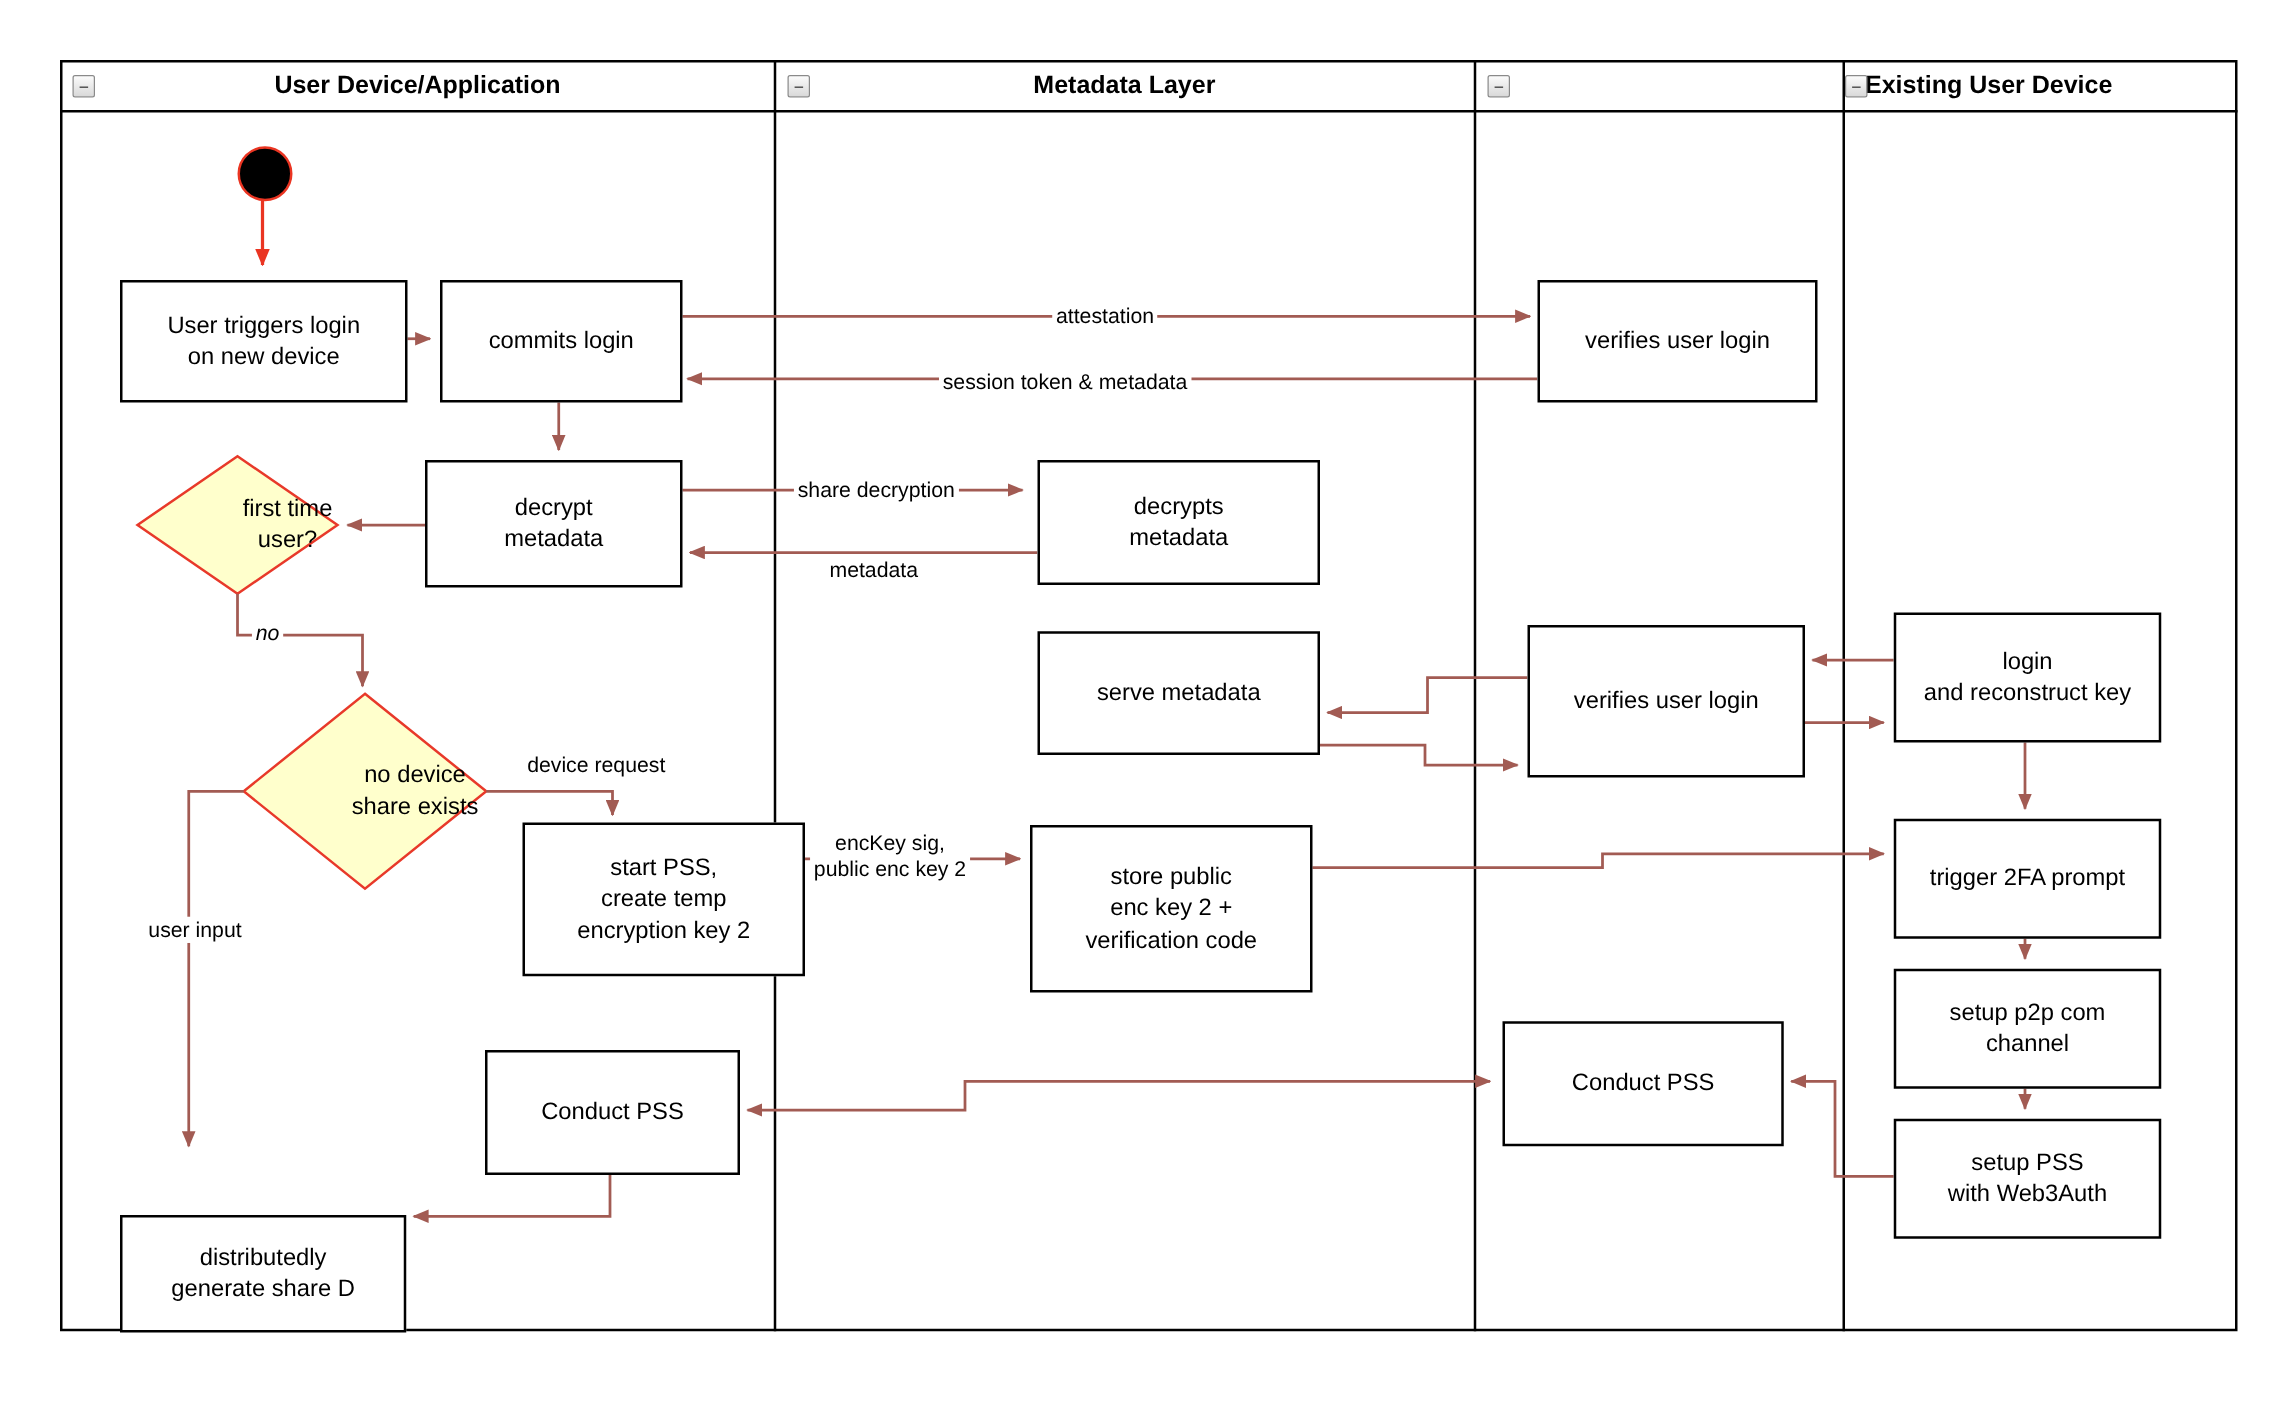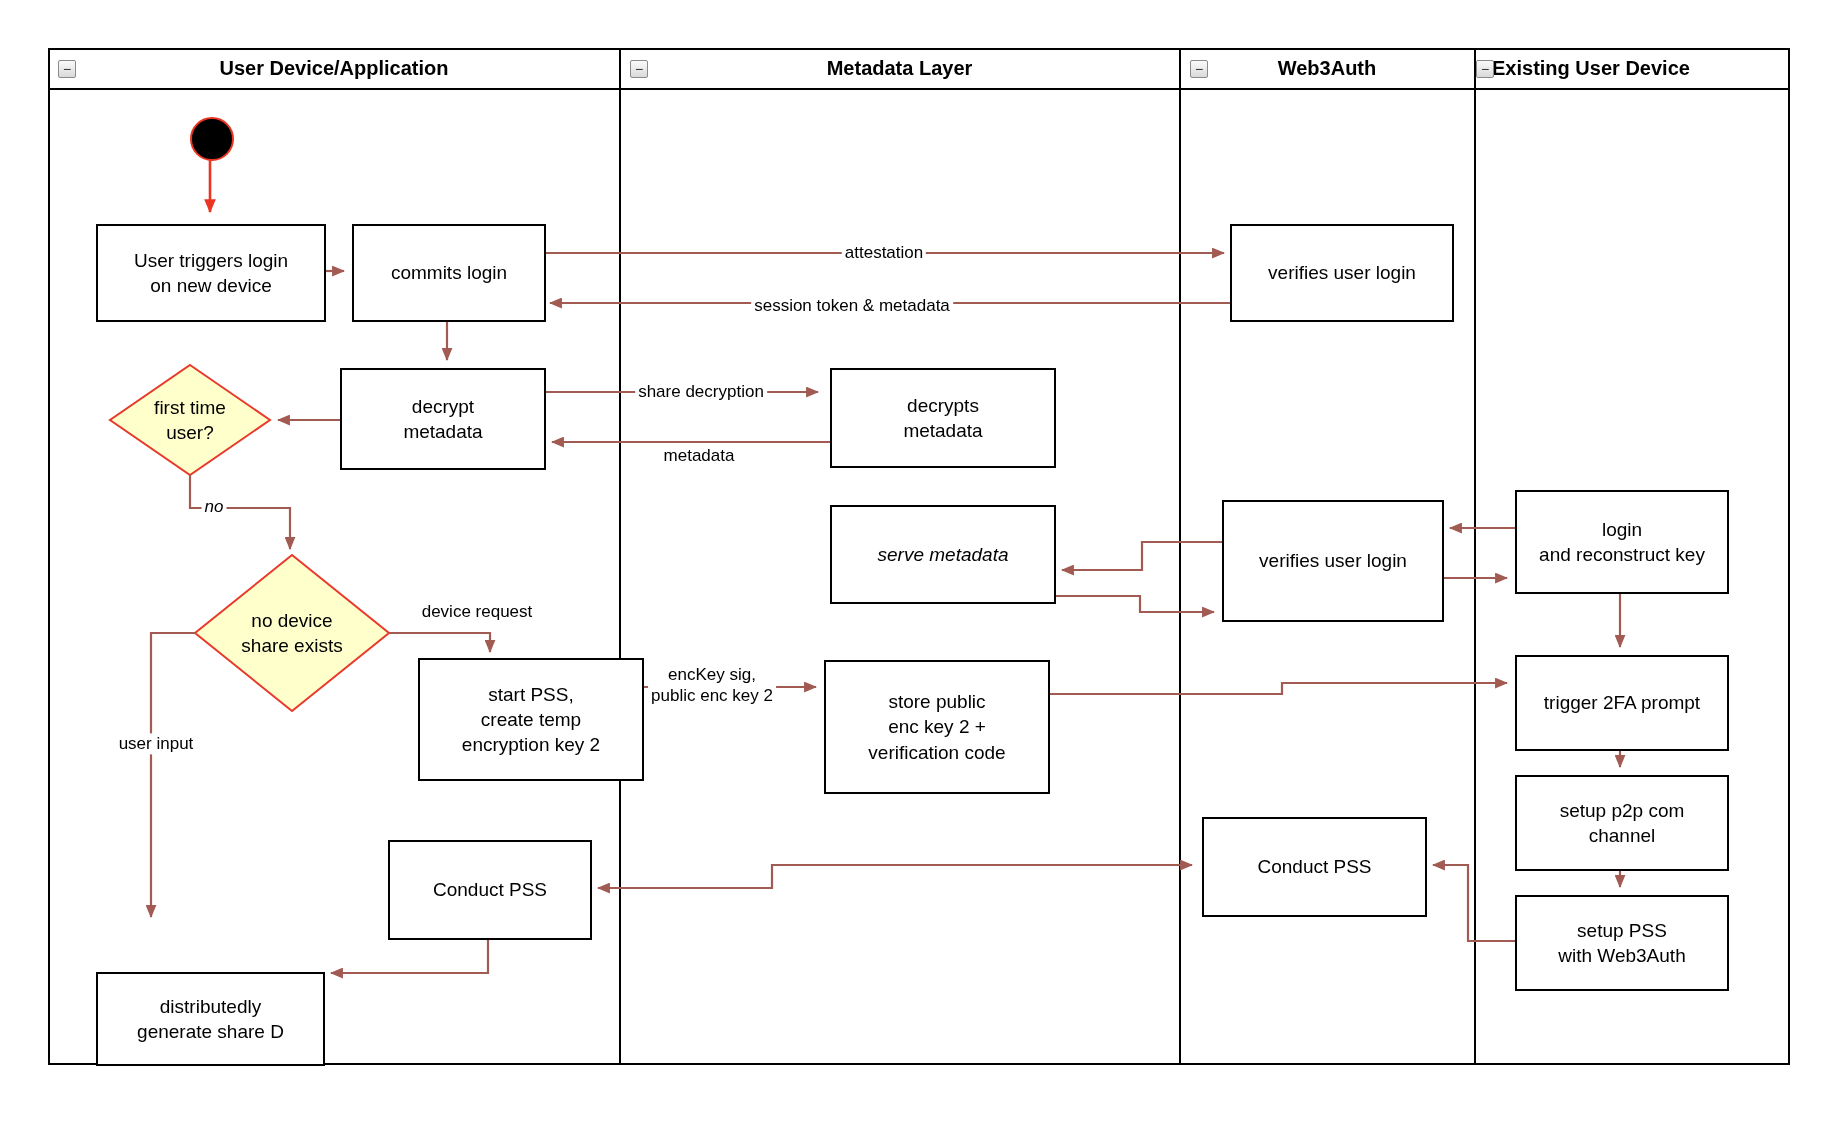--- a/index.html
+++ b/index.html
@@ -12,21 +12,21 @@
   .hline{left:48px;top:88px;width:1742px;height:2px;background:#000;}
   .lane-title{top:48px;height:40px;display:flex;align-items:center;justify-content:center;
               font-weight:bold;font-size:20px;}
   .collapse{top:60px;width:16px;height:16px;border:1px solid #8a8a8a;
             background:linear-gradient(#fbfbfb,#d9d9d9);display:flex;align-items:center;justify-content:center;
             font-size:14px;line-height:14px;color:#333;border-radius:2px;cursor:pointer;}
   
   .node{border:2px solid #000;background:#fff;display:flex;align-items:center;justify-content:center;
         text-align:center;font-size:19px;line-height:1.32;white-space:pre-line;z-index:3;}
   .dtext{display:flex;align-items:center;justify-content:center;text-align:center;
-         font-size:19px;line-height:1.32;white-space:pre-line;z-index:4;transform:translate(-50%,-50%);}
+         font-size:19px;line-height:1.32;white-space:pre-line;z-index:4;transform:translate(-50%,-50%);margin-left:40px;}
   .start{left:190px;top:117px;width:40px;height:40px;border-radius:50%;
          background:#000;border:2.5px solid var(--accent_red,#e8392a);z-index:3;}
   
   svg.arrows{left:0;top:0;z-index:2;}
   svg.arrows polyline{fill:none;stroke:var(--arrow,#a25b53);stroke-width:2.2px;}
   svg.arrows polyline.red{stroke:var(--accent_red,#e8392a);stroke-width:2.6px;}
   svg.arrows polygon.diamond{fill:var(--diamond_fill,#ffffcc);stroke:var(--diamond_border,#e8392a);stroke-width:2px;}
   
   .elabel{transform:translate(-50%,-50%);background:#fff;padding:0 3px;font-size:17px;
           line-height:1.25;white-space:pre-line;text-align:center;z-index:5;}
@@ -37,21 +37,20 @@
 <div id="canvas">
 
   <div class="abs frame"></div>
   <div class="abs hline"></div>
   <div class="abs vline" style="left:619px;"></div>
   <div class="abs vline" style="left:1179px;"></div>
   <div class="abs vline" style="left:1474px;"></div>
 
   <div class="abs lane-title" style="left:621px;width:557px;">Metadata Layer</div>
   <div class="abs lane-title" style="left:50px;width:568px;">User Device/Application</div>
-  <div class="abs lane-title" style="left:1181px;width:292px;">Web3Auth</div>
   <div class="abs lane-title" style="left:1492px;width:296px;justify-content:flex-start;">Existing User Device</div>
   <div class="abs collapse" style="left:58px;">−</div>
   <div class="abs collapse" style="left:630px;">−</div>
   <div class="abs collapse" style="left:1190px;">−</div>
   <div class="abs collapse" style="left:1476px;">−</div>
 
   <svg class="abs arrows" width="1822" height="1132" viewBox="0 0 1822 1132">
     <defs>
       <marker id="ah" viewBox="0 0 12 10" markerWidth="13" markerHeight="11" refX="11" refY="5" orient="auto-start-reverse" markerUnits="userSpaceOnUse">
         <path d="M0,0 L12,5 L0,10 z" style="fill:var(--arrow,#a25b53)"></path>
@@ -91,21 +90,21 @@
 
   <div class="abs start"></div>
   <div class="abs node" style="left:96px;top:224px;width:226px;height:94px;">User triggers login
 on new device</div>
   <div class="abs node" style="left:352px;top:224px;width:190px;height:94px;">commits login</div>
   <div class="abs node" style="left:1230px;top:224px;width:220px;height:94px;">verifies user login</div>
   <div class="abs node" style="left:340px;top:368px;width:202px;height:98px;">decrypt
 metadata</div>
   <div class="abs node" style="left:830px;top:368px;width:222px;height:96px;">decrypts
 metadata</div>
-  <div class="abs node" style="left:830px;top:505px;width:222px;height:95px;font-style:italic;">serve metadata</div>
+  <div class="abs node" style="left:830px;top:505px;width:222px;height:95px;">serve metadata</div>
   <div class="abs node" style="left:1222px;top:500px;width:218px;height:118px;">verifies user login</div>
   <div class="abs node" style="left:1515px;top:490px;width:210px;height:100px;">login
 and reconstruct key</div>
   <div class="abs node" style="left:380px;top:658px;width:222px;height:119px;margin-left:38px;">start PSS,
 create temp
 encryption key 2</div>
   <div class="abs node" style="left:824px;top:660px;width:222px;height:130px;">store public
 enc key 2 +
 verification code</div>
   <div class="abs node" style="left:1515px;top:655px;width:210px;height:92px;">trigger 2FA prompt</div>

